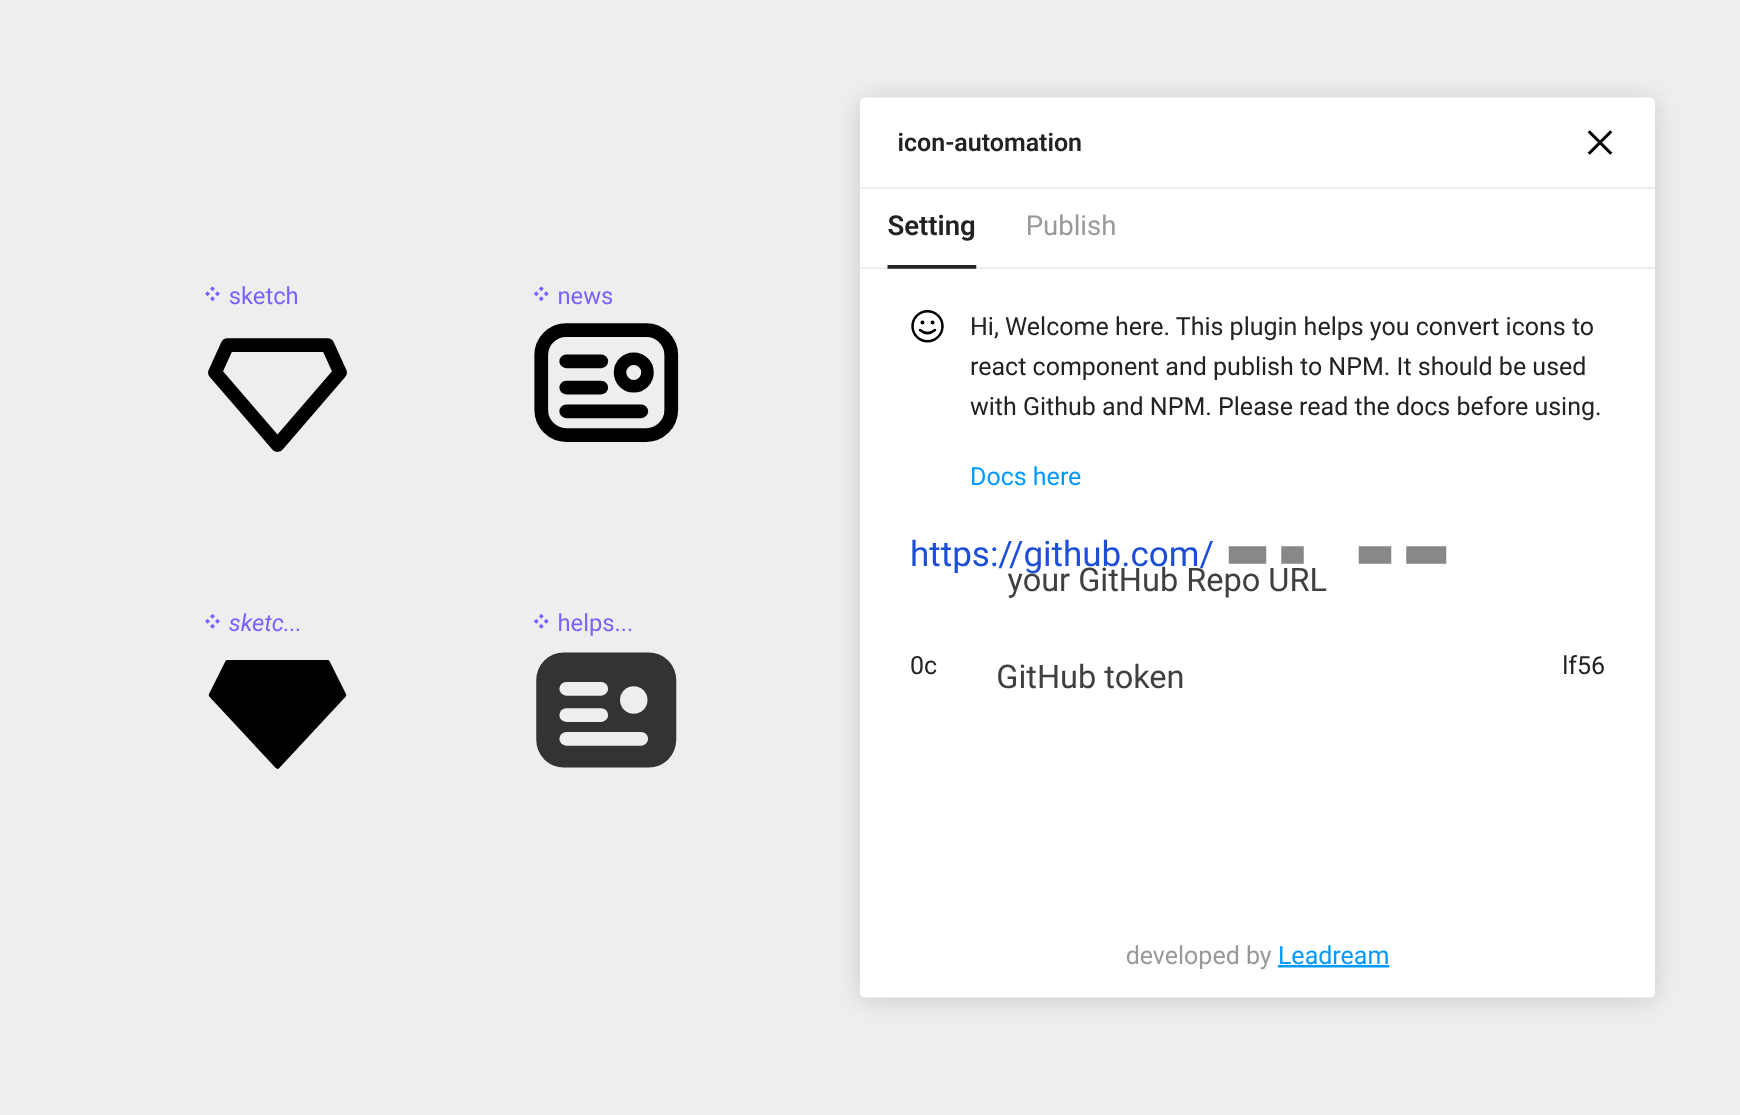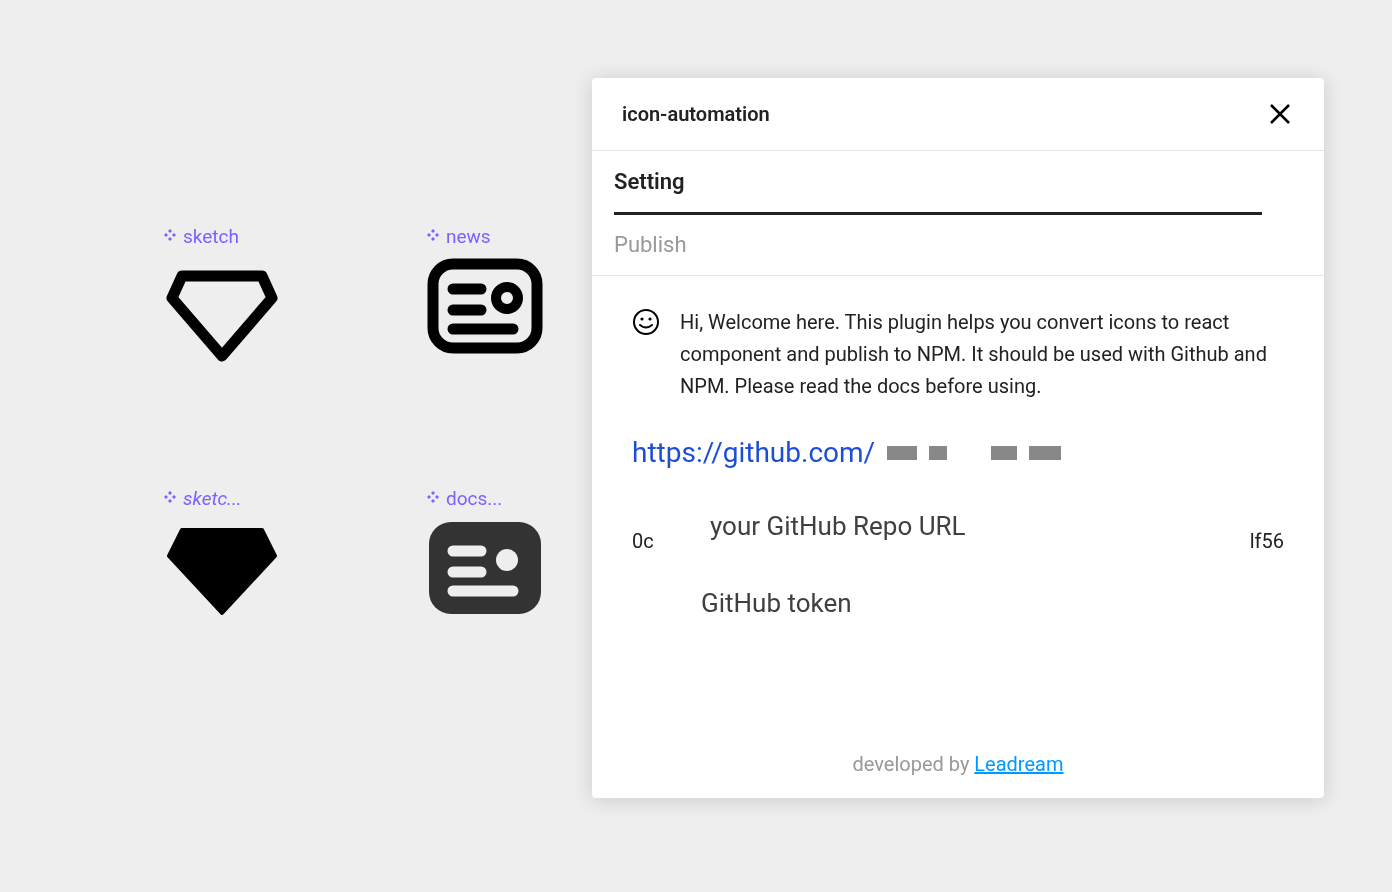--- a/index.html
+++ b/index.html
@@ -36,21 +36,21 @@
       width: 16px;
       height: 16px;
     }
     .icon-svg {
       display: block;
     }
     .panel {
       position: absolute;
       top: 78px;
       right: 68px;
-      width: 732px;
+      width: 636px;
       height: 720px;
       background: #ffffff;
       border-radius: 4px;
       box-shadow: 0 2px 20px rgba(0,0,0,0.15);
       display: flex;
       flex-direction: column;
       justify-content: center;
     }
     .panel-header {
       display: flex;
@@ -69,21 +69,20 @@
       height: 28px;
       cursor: pointer;
       display: flex;
       align-items: center;
       justify-content: center;
     }
     .tabs {
       display: flex;
       border-bottom: 1px solid #e5e5e5;
       padding: 0 22px;
-      flex-direction: column;
     }
     .tab {
       padding: 18px 0;
       margin-right: 40px;
       font-size: 22px;
       cursor: pointer;
       color: #999;
     }
     .tab.active {
       color: #222;
@@ -232,21 +231,21 @@
     </svg>
   </div>
 
   <div class="icon-item" style="top:487px; left:425px;">
     <div class="icon-label">
       <span class="diamond-badge">
         <svg viewBox="0 0 16 16" fill="#7B61FF">
             <path d="M8 0l2 2-2 2-2-2zM12 4l2 2-2 2-2-2zM4 4l2 2-2 2-2-2zM8 8l2 2-2 2-2-2z"></path>
           </svg>
       </span>
-      <span>docs...</span>
+      <span>helps...</span>
     </div>
     <svg class="icon-svg" width="120" height="100" viewBox="0 0 120 100">
       <rect x="4" y="4" width="112" height="92" rx="22" fill="#333"></rect>
       <line x1="28" y1="33" x2="56" y2="33" stroke="#eee" stroke-width="11" stroke-linecap="round"></line>
       <line x1="28" y1="54" x2="56" y2="54" stroke="#eee" stroke-width="11" stroke-linecap="round"></line>
       <line x1="28" y1="73" x2="88" y2="73" stroke="#eee" stroke-width="11" stroke-linecap="round"></line>
       <circle cx="82" cy="42" r="11" fill="#eee"></circle>
     </svg>
   </div>
 
@@ -269,20 +268,21 @@
       <div class="welcome-row">
         <svg class="smile-icon" viewBox="0 0 28 28">
           <circle cx="14" cy="14" r="12" fill="none" stroke="#000" stroke-width="2"></circle>
           <circle cx="10" cy="11" r="1.6" fill="#000"></circle>
           <circle cx="18" cy="11" r="1.6" fill="#000"></circle>
           <path d="M8 17 Q14 22 20 17" fill="none" stroke="#000" stroke-width="2" stroke-linecap="round"></path>
         </svg>
         <div class="welcome-text">Hi, Welcome here. This plugin helps you convert icons to react component and publish to NPM. It should be used with Github and NPM. Please read the docs before using.</div>
       </div>
 
+      <a class="docs-link">Docs here</a>
 
       <div class="annotation annotation-1">your GitHub Repo URL</div>
 
       <div class="input-like">
         <span>https://github.com/</span>
         <span class="redact" style="width:30px;"></span>
         <span class="redact" style="width:18px;"></span>
         <span style="width:20px;"></span>
         <span class="redact" style="width:26px;"></span>
         <span class="redact" style="width:32px;"></span>

